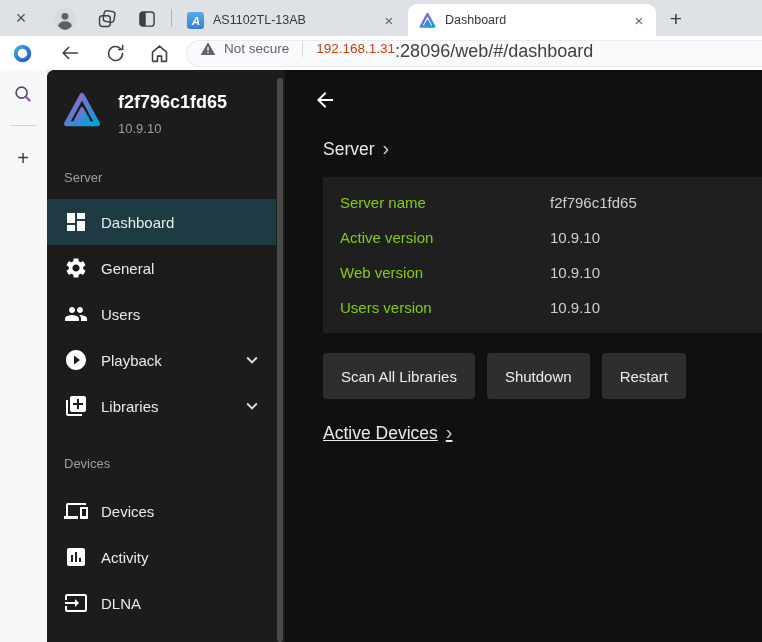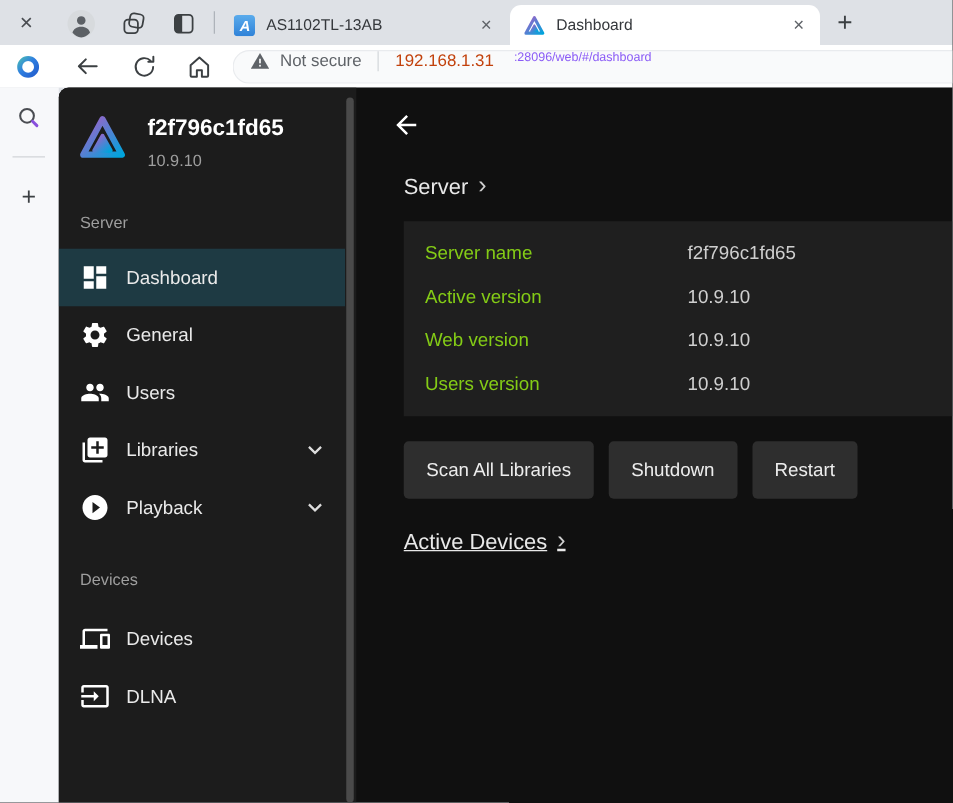--- a/index.html
+++ b/index.html
@@ -26,21 +26,21 @@
 
   
   .toolbar { position:absolute; top:36px; left:0; right:0; height:34px; background:#fff; }
   .tb-btn { position:absolute; top:5px; width:24px; height:24px; cursor:pointer; }
   .addressbar { position:absolute; left:186px; top:4px; right:0; height:27px;
     background:#f9fafb; border:1px solid #e9ebee; border-right:none;
     border-radius:14px 0 0 14px; display:flex; padding-left:13px; }
   .notsecure { margin-left:8px; font-size:13.5px; color:#5f6368; }
   .url-sep { width:1px; height:16px; background:#d4d7db; margin:0 13px; }
   .url-host { font-size:13.5px; color:#c2410c; }
-  .url-path { font-size:10px; color:#8b5cf6;margin-left:16px; }
+  .url-path { font-size:18px; color:#404040; }
 
   
   .rail { position:absolute; top:70px; left:0; width:47px; bottom:0; background:#f7f8fa; }
   .rail-btn { position:absolute; left:11px; width:24px; height:24px; cursor:pointer; }
   .rail-sep { position:absolute; left:10px; top:55px; width:26px; height:1px; background:#d2d4d8; }
   .rail-plus { position:absolute; left:9px; top:74px; width:28px; height:28px; font-size:20px; font-weight:300; color:#3c4043; cursor:pointer; }
 
   
   .viewport { position:absolute; top:70px; left:47px; right:0; bottom:0;
     border-radius:8px 0 0 0; overflow:hidden; display:flex; background:#101010; }
@@ -221,47 +221,53 @@
 
     <div class="nav-item">
       <svg class="nav-icon" viewBox="0 0 24 24" fill="#ffffff">
         <path d="M16 11c1.66 0 2.99-1.34 2.99-3S17.66 5 16 5c-1.66 0-3 1.34-3 3s1.34 3 3 3zm-8 0c1.66 0 2.99-1.34 2.99-3S9.66 5 8 5C6.34 5 5 6.34 5 8s1.34 3 3 3zm0 2c-2.33 0-7 1.17-7 3.5V19h14v-2.5c0-2.33-4.67-3.5-7-3.5zm8 0c-.29 0-.62.02-.97.05 1.16.84 1.97 1.97 1.97 3.45V19h6v-2.5c0-2.33-4.67-3.5-7-3.5z"></path>
       </svg>
       <span class="nav-label">Users</span>
     </div>
 
     <div class="nav-item">
       <svg class="nav-icon" viewBox="0 0 24 24" fill="#ffffff">
+        <path d="M12 2C6.48 2 2 6.48 2 12s4.48 10 10 10 10-4.48 10-10S17.52 2 12 2zm-2 14.5v-9l6 4.5-6 4.5z"></path>
+      </svg>
+      <span class="nav-label">Playback</span>
+      <svg class="nav-chevron" viewBox="0 0 24 24" fill="#dddddd">
+        <path d="M16.59 8.59 12 13.17 7.41 8.59 6 10l6 6 6-6z"></path>
+      </svg>
+    </div>
+
+    <div class="nav-item">
+      <svg class="nav-icon" viewBox="0 0 24 24" fill="#ffffff">
         <path d="M4 6H2v14c0 1.1.9 2 2 2h14v-2H4V6zm16-4H8c-1.1 0-2 .9-2 2v12c0 1.1.9 2 2 2h12c1.1 0 2-.9 2-2V4c0-1.1-.9-2-2-2zm-1 9h-4v4h-2v-4H9V9h4V5h2v4h4v2z"></path>
       </svg>
       <span class="nav-label">Libraries</span>
       <svg class="nav-chevron" viewBox="0 0 24 24" fill="#dddddd">
         <path d="M16.59 8.59 12 13.17 7.41 8.59 6 10l6 6 6-6z"></path>
       </svg>
     </div>
 
-    <div class="nav-item">
-      <svg class="nav-icon" viewBox="0 0 24 24" fill="#ffffff">
-        <path d="M12 2C6.48 2 2 6.48 2 12s4.48 10 10 10 10-4.48 10-10S17.52 2 12 2zm-2 14.5v-9l6 4.5-6 4.5z"></path>
-      </svg>
-      <span class="nav-label">Playback</span>
-      <svg class="nav-chevron" viewBox="0 0 24 24" fill="#dddddd">
-        <path d="M16.59 8.59 12 13.17 7.41 8.59 6 10l6 6 6-6z"></path>
-      </svg>
-    </div>
-
     <div class="sb-section devices">Devices</div>
 
     <div class="nav-item">
       <svg class="nav-icon" viewBox="0 0 24 24" fill="#ffffff">
         <path d="M4 6h18V4H4c-1.1 0-2 .9-2 2v11H0v3h14v-3H4V6zm19 2h-6c-.55 0-1 .45-1 1v10c0 .55.45 1 1 1h6c.55 0 1-.45 1-1V9c0-.55-.45-1-1-1zm-1 9h-4v-7h4v7z"></path>
       </svg>
       <span class="nav-label">Devices</span>
     </div>
 
+    <div class="nav-item">
+      <svg class="nav-icon" viewBox="0 0 24 24" fill="#ffffff">
+        <path d="M19 3H5c-1.1 0-2 .9-2 2v14c0 1.1.9 2 2 2h14c1.1 0 2-.9 2-2V5c0-1.1-.9-2-2-2zM9 17H7v-7h2v7zm4 0h-2V7h2v10zm4 0h-2v-4h2v4z"></path>
+      </svg>
+      <span class="nav-label">Activity</span>
+    </div>
 
     <div class="nav-item">
       <svg class="nav-icon" viewBox="0 0 24 24" fill="#ffffff">
         <path d="M21 3.01H3c-1.1 0-2 .9-2 2V9h2V4.99h18v14.03H3V15H1v4.01c0 1.1.9 1.98 2 1.98h18c1.1 0 2-.88 2-1.98v-14c0-1.11-.9-2-2-2zM11 16l4-4-4-4v3H1v2h10v3z"></path>
       </svg>
       <span class="nav-label">DLNA</span>
     </div>
 
     <div class="sb-scroll"></div>
   </div>

